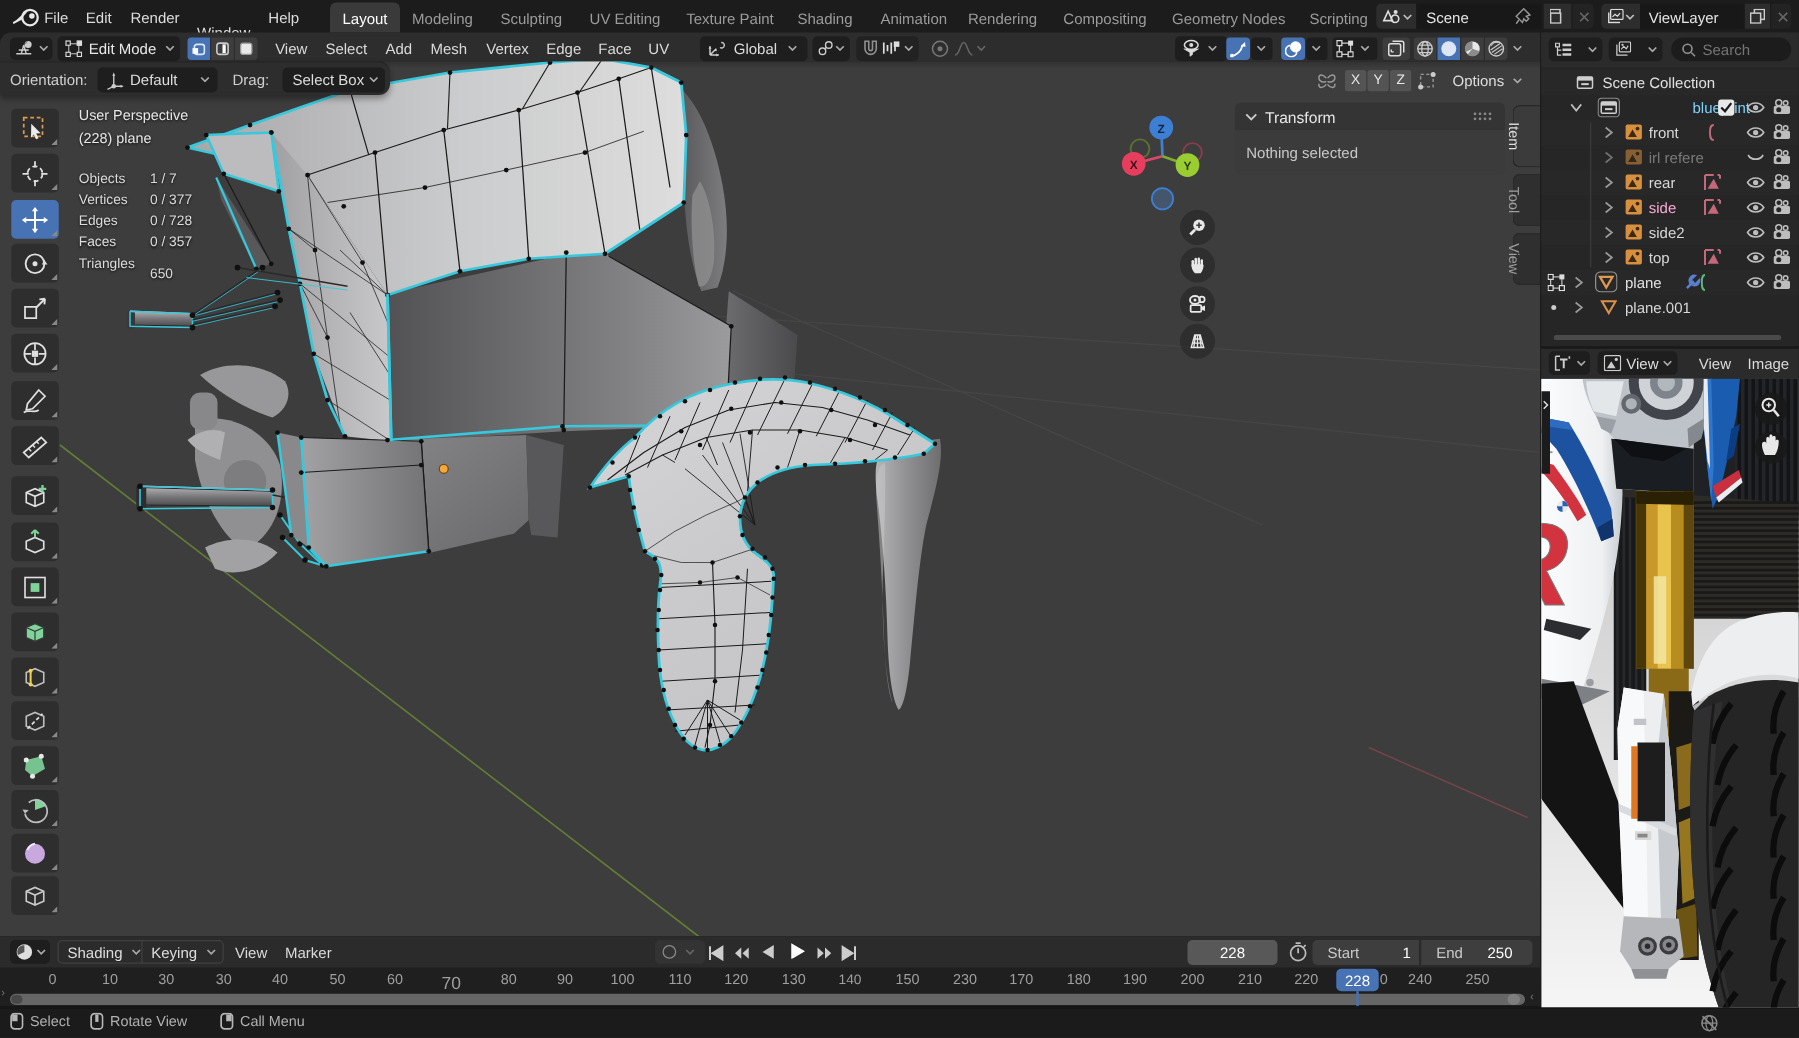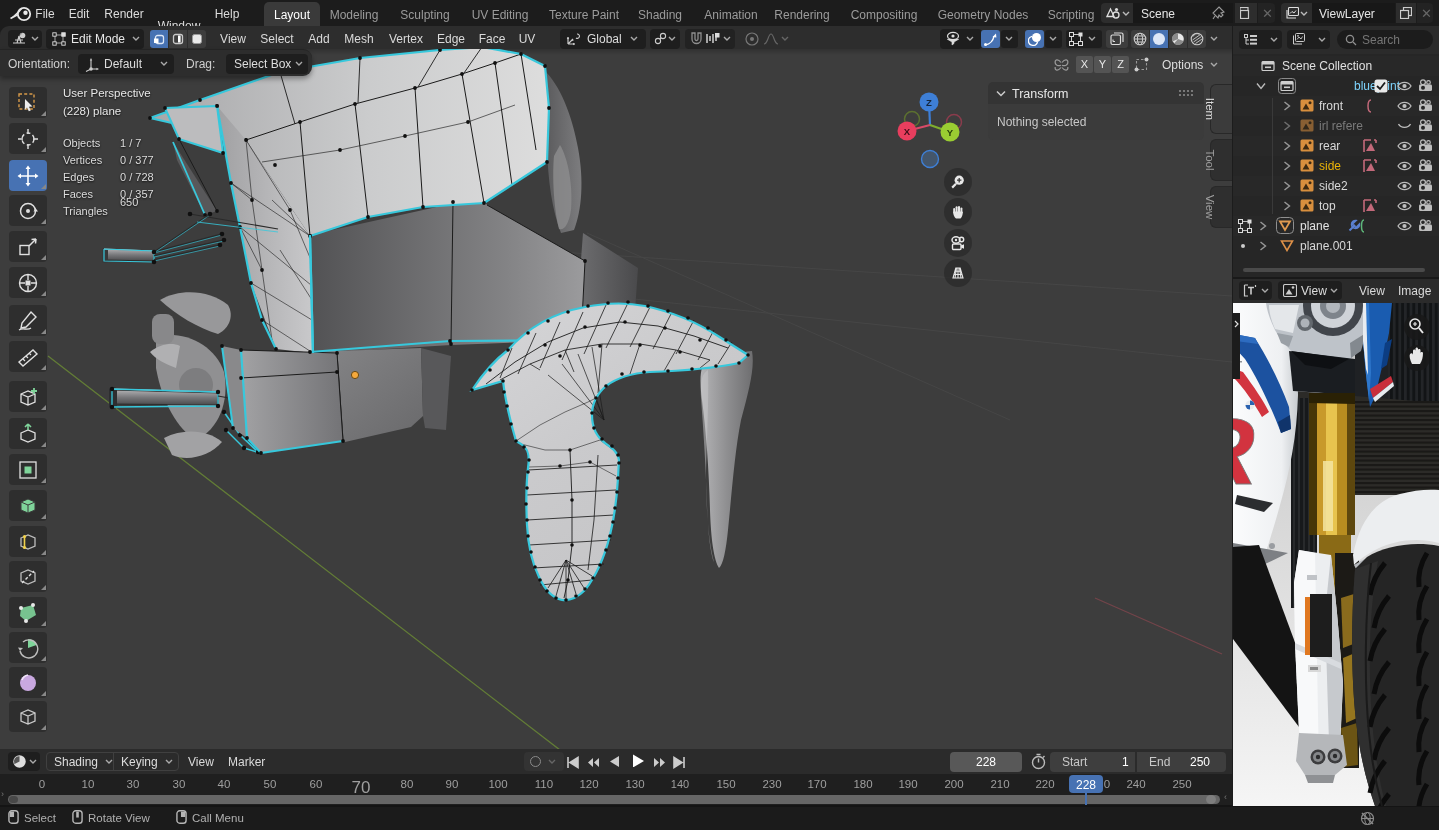--- a/index.html
+++ b/index.html
@@ -347,21 +347,21 @@
 <div class="t" style="left:63px;top:105px;color:#e8e8e8;font-size:11.5px;text-shadow:0 1px 2px rgba(0,0,0,0.8)">(228) plane</div>
 <div class="t" style="left:63px;top:137px;color:#dcdcdc;font-size:11px;text-shadow:0 1px 2px rgba(0,0,0,0.8)">Objects</div>
 <div class="t" style="left:120px;top:137px;color:#dcdcdc;font-size:11px;text-shadow:0 1px 2px rgba(0,0,0,0.8)">1 / 7</div>
 <div class="t" style="left:63px;top:154px;color:#dcdcdc;font-size:11px;text-shadow:0 1px 2px rgba(0,0,0,0.8)">Vertices</div>
 <div class="t" style="left:120px;top:154px;color:#dcdcdc;font-size:11px;text-shadow:0 1px 2px rgba(0,0,0,0.8)">0 / 377</div>
 <div class="t" style="left:63px;top:171px;color:#dcdcdc;font-size:11px;text-shadow:0 1px 2px rgba(0,0,0,0.8)">Edges</div>
 <div class="t" style="left:120px;top:171px;color:#dcdcdc;font-size:11px;text-shadow:0 1px 2px rgba(0,0,0,0.8)">0 / 728</div>
 <div class="t" style="left:63px;top:188px;color:#dcdcdc;font-size:11px;text-shadow:0 1px 2px rgba(0,0,0,0.8)">Faces</div>
 <div class="t" style="left:120px;top:188px;color:#dcdcdc;font-size:11px;text-shadow:0 1px 2px rgba(0,0,0,0.8)">0 / 357</div>
 <div class="t" style="left:63px;top:205px;color:#dcdcdc;font-size:11px;text-shadow:0 1px 2px rgba(0,0,0,0.8)">Triangles</div>
-<div class="t" style="left:120px;top:196px;color:#dcdcdc;font-size:11px;text-shadow:0 1px 2px rgba(0,0,0,0.8)">650</div>
+<div class="t" style="left:120px;top:213px;color:#dcdcdc;font-size:11px;text-shadow:0 1px 2px rgba(0,0,0,0.8)">650</div>
 <div class="a" style="left:9px;top:87px;width:38px;height:31px;background:#2e2e2e;border-radius:4px"></div>
 <svg class="a" style="left:17px;top:91.5px" width="22" height="22" viewBox="0 0 22 22">
     <rect x="2" y="2" width="15" height="15" fill="none" stroke="#d89b4a" stroke-width="1.4" stroke-dasharray="3,2.2"></rect>
     <path d="M8,7 L15.5,14.5 L12,14.8 L13.8,18.5 L11.8,19.3 L10,15.6 L7.8,18 Z" fill="#ececec"></path>
   </svg>
 <svg class="a" style="left:41px;top:111px" width="5" height="5" viewBox="0 0 5 5">
     <path d="M5,0 L5,5 L0,5 Z" fill="#888"></path>
   </svg>
 <div class="a" style="left:9px;top:123px;width:38px;height:31px;background:#2e2e2e;border-radius:4px"></div>
 <svg class="a" style="left:17px;top:127.5px" width="22" height="22" viewBox="0 0 22 22">
@@ -904,21 +904,21 @@
 <div class="a" style="left:1137px;top:752px;width:89px;height:20px;background:#3e3e3e;border-radius:0 4px 4px 0"></div>
 <div class="t" style="left:1149px;top:755px;color:#c9c9c9">End</div>
 <div class="t" style="left:1190px;top:755px;color:#fff">250</div>
 <div class="t" style="left:42px;top:778px;transform:translateX(-50%);color:#9f9f9f;font-size:11.5px">0</div>
 <div class="t" style="left:88px;top:778px;transform:translateX(-50%);color:#9f9f9f;font-size:11.5px">10</div>
 <div class="t" style="left:133px;top:778px;transform:translateX(-50%);color:#9f9f9f;font-size:11.5px">30</div>
 <div class="t" style="left:179px;top:778px;transform:translateX(-50%);color:#9f9f9f;font-size:11.5px">30</div>
 <div class="t" style="left:224px;top:778px;transform:translateX(-50%);color:#9f9f9f;font-size:11.5px">40</div>
 <div class="t" style="left:270px;top:778px;transform:translateX(-50%);color:#9f9f9f;font-size:11.5px">50</div>
 <div class="t" style="left:316px;top:778px;transform:translateX(-50%);color:#9f9f9f;font-size:11.5px">60</div>
-<div class="t" style="left:361px;top:778px;transform:translateX(-50%);color:#9f9f9f;font-size:17px">70</div>
+<div class="t" style="left:361px;top:778px;transform:translateX(-50%);color:#9f9f9f;font-size:14px">70</div>
 <div class="t" style="left:407px;top:778px;transform:translateX(-50%);color:#9f9f9f;font-size:11.5px">80</div>
 <div class="t" style="left:452px;top:778px;transform:translateX(-50%);color:#9f9f9f;font-size:11.5px">90</div>
 <div class="t" style="left:498px;top:778px;transform:translateX(-50%);color:#9f9f9f;font-size:11.5px">100</div>
 <div class="t" style="left:544px;top:778px;transform:translateX(-50%);color:#9f9f9f;font-size:11.5px">110</div>
 <div class="t" style="left:589px;top:778px;transform:translateX(-50%);color:#9f9f9f;font-size:11.5px">120</div>
 <div class="t" style="left:635px;top:778px;transform:translateX(-50%);color:#9f9f9f;font-size:11.5px">130</div>
 <div class="t" style="left:680px;top:778px;transform:translateX(-50%);color:#9f9f9f;font-size:11px">140</div>
 <div class="t" style="left:726px;top:778px;transform:translateX(-50%);color:#9f9f9f;font-size:11.5px">150</div>
 <div class="t" style="left:772px;top:778px;transform:translateX(-50%);color:#9f9f9f;font-size:11.5px">230</div>
 <div class="t" style="left:817px;top:778px;transform:translateX(-50%);color:#9f9f9f;font-size:11.5px">170</div>
@@ -1069,21 +1069,21 @@
 <circle cx="5" cy="8.8" r="2" fill="#262626"></circle>
   </svg>
 <svg class="a" style="left:1283px;top:161px" width="8" height="10" viewBox="0 0 8 10">
     <path d="M1.5,1 L6.5,5 L1.5,9" fill="none" stroke="#999" stroke-width="1.4"></path>
   </svg>
 <svg class="a" style="left:1300px;top:159px;opacity:1.0" width="14" height="13" viewBox="0 0 14 13">
 <rect x="0.5" y="0.5" width="13" height="12" rx="1.5" fill="#d88f3e"></rect>
 <path d="M2.5,10.5 L6,4.5 L9.5,10.5 Z" fill="#3d2a12"></path>
 <circle cx="10" cy="3.8" r="1.5" fill="#3d2a12"></circle>
   </svg>
-<div class="t" style="left:1319px;top:159px;color:#eab308;max-width:48px;overflow:hidden">side</div>
+<div class="t" style="left:1319px;top:159px;color:#f9a8d4;max-width:48px;overflow:hidden">side</div>
 <svg class="a" style="left:1363px;top:159px" width="14" height="14" viewBox="0 0 14 14">
 <path d="M1,1 L1,13 M1,1 L8,1 M11,1 L13,1 M13,1 L13,4" stroke="#c3697a" stroke-width="1.6" fill="none"></path>
 <path d="M3,12 L8,4 L12,12 Z" fill="#c3697a"></path>
   </svg>
 <svg class="a" style="left:1397px;top:160px" width="15" height="12" viewBox="0 0 15 12">
 <path d="M1,6 C4,1.2 11,1.2 14,6 C11,10.8 4,10.8 1,6 Z" fill="none" stroke="#bdbdbd" stroke-width="1.3"></path>
 <circle cx="7.5" cy="6" r="2.1" fill="#bdbdbd"></circle>
   </svg>
 <svg class="a" style="left:1418px;top:159px" width="15" height="13" viewBox="0 0 15 13">
 <circle cx="5" cy="3.2" r="2.4" fill="none" stroke="#bdbdbd" stroke-width="1.2"></circle>

